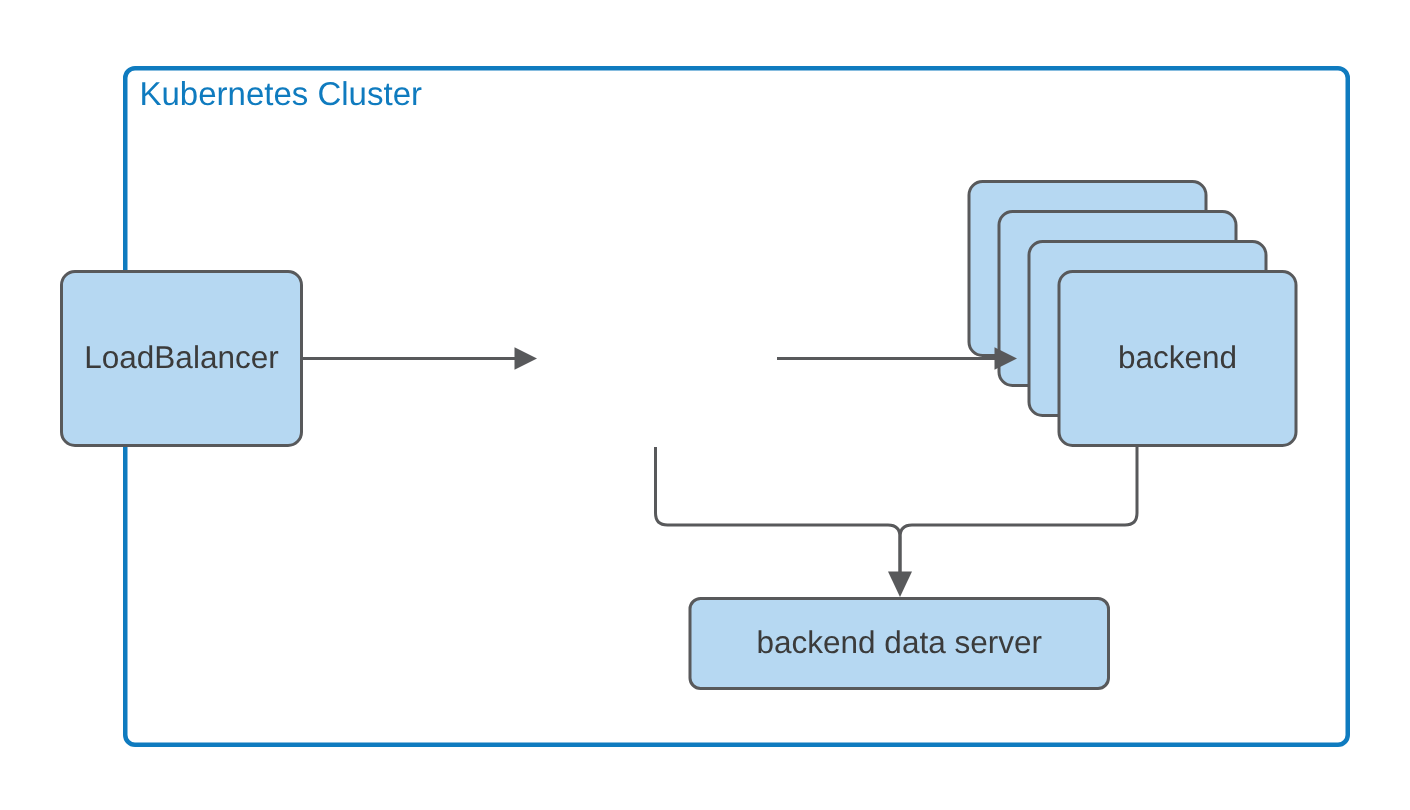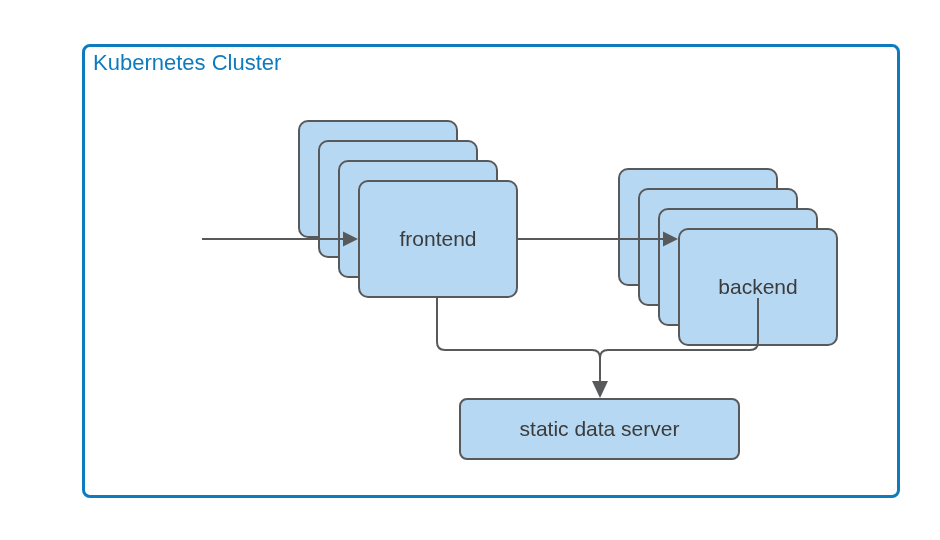--- a/index.html
+++ b/index.html
@@ -33,57 +33,52 @@
   .node span{white-space:nowrap;}
   .lb{left:40px;top:180px;width:162px;height:118px;}
   .replica{
     position:absolute;width:160px;height:118px;background:var(--node-fill);
     border:2.5px solid var(--node-border);border-radius:10px;box-sizing:border-box;z-index:2;
   }
   .stack{position:absolute;z-index:2;}
   .stack .r0{left:0;top:0;} .stack .r1{left:20px;top:20px;} .stack .r2{left:40px;top:40px;}
   .stack .front{left:60px;top:60px;width:160px;height:118px;}
   .frontend-stack{left:298px;top:120px;width:220px;height:178px;}
-  .backend-stack{left:618px;top:120px;width:220px;height:128px;margin-top:48px;}
+  .backend-stack{left:645px;top:120px;width:220px;height:128px;}
   .static-node{left:459px;top:398px;width:281px;height:62px;border-radius:8px;}
   .overlay{
     position:absolute;left:0;top:0;width:940px;height:540px;z-index:3;
     pointer-events:none;
   }
 </style>
 </head>
 <body>
 
 <div class="canvas">
 
   <div class="cluster">
     <div class="cluster-label">Kubernetes Cluster</div>
   </div>
 
+  <div class="node lb">
+    <span>LoadBalancer</span>
+  </div>
 
-  <div class="stack frontend-stack">
-    <div class="replica r0"></div>
-    <div class="replica r1"></div>
-    <div class="replica r2"></div>
-    <div class="node front">
-      <span>frontend</span>
-    </div>
-  </div>
 
   <div class="stack backend-stack">
     <div class="replica r0"></div>
     <div class="replica r1"></div>
     <div class="replica r2"></div>
     <div class="node front">
       <span>backend</span>
     </div>
   </div>
 
   <div class="node static-node">
-    <span>static data server</span>
+    <span>backend data server</span>
   </div>
 
   <svg class="overlay" viewBox="0 0 940 540" xmlns="http://www.w3.org/2000/svg">
 
     <path d="M202,239 L344,239" fill="none" stroke-width="2" stroke="#58595b"></path>
     <polygon points="358,239 343,231.5 343,246.5" fill="#58595b"></polygon>
 
     <path d="M518,239 L664,239" fill="none" stroke-width="2" stroke="#58595b"></path>
     <polygon points="678,239 663,231.5 663,246.5" fill="#58595b"></polygon>
 

